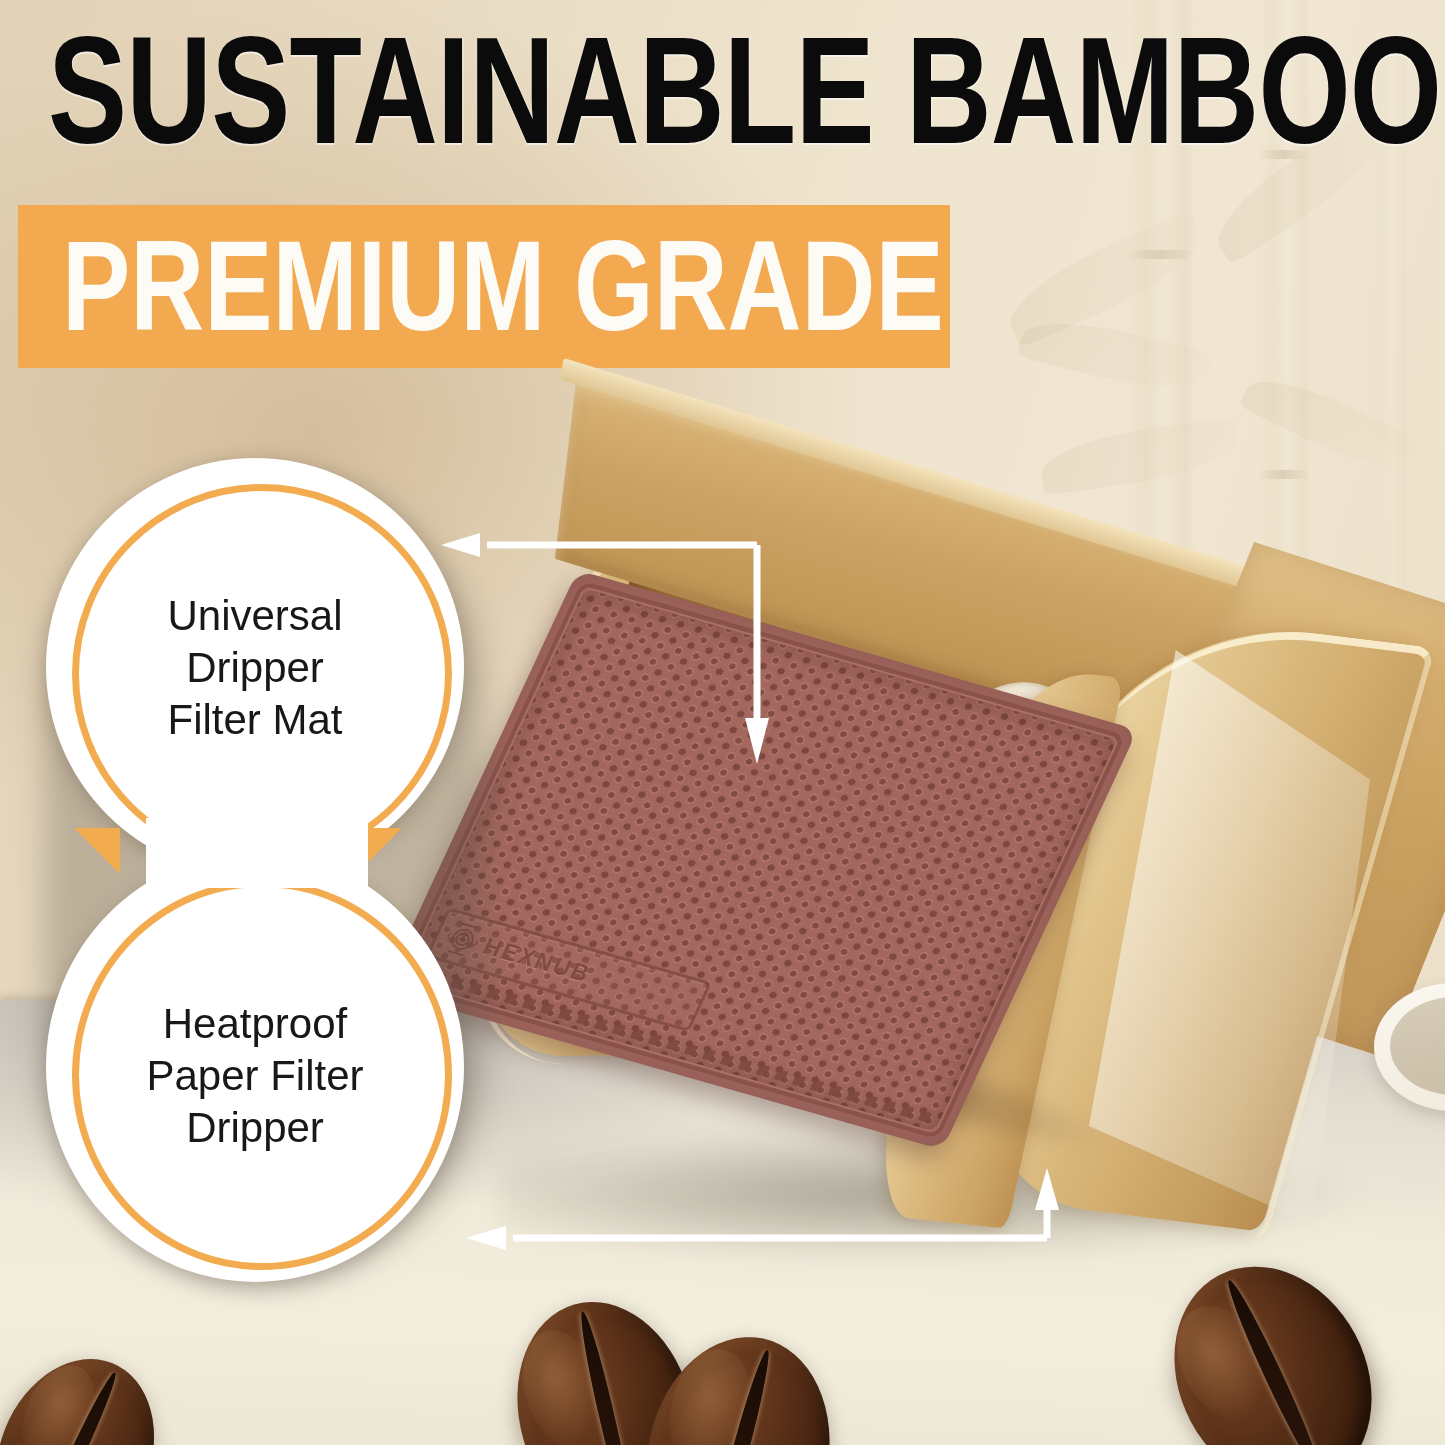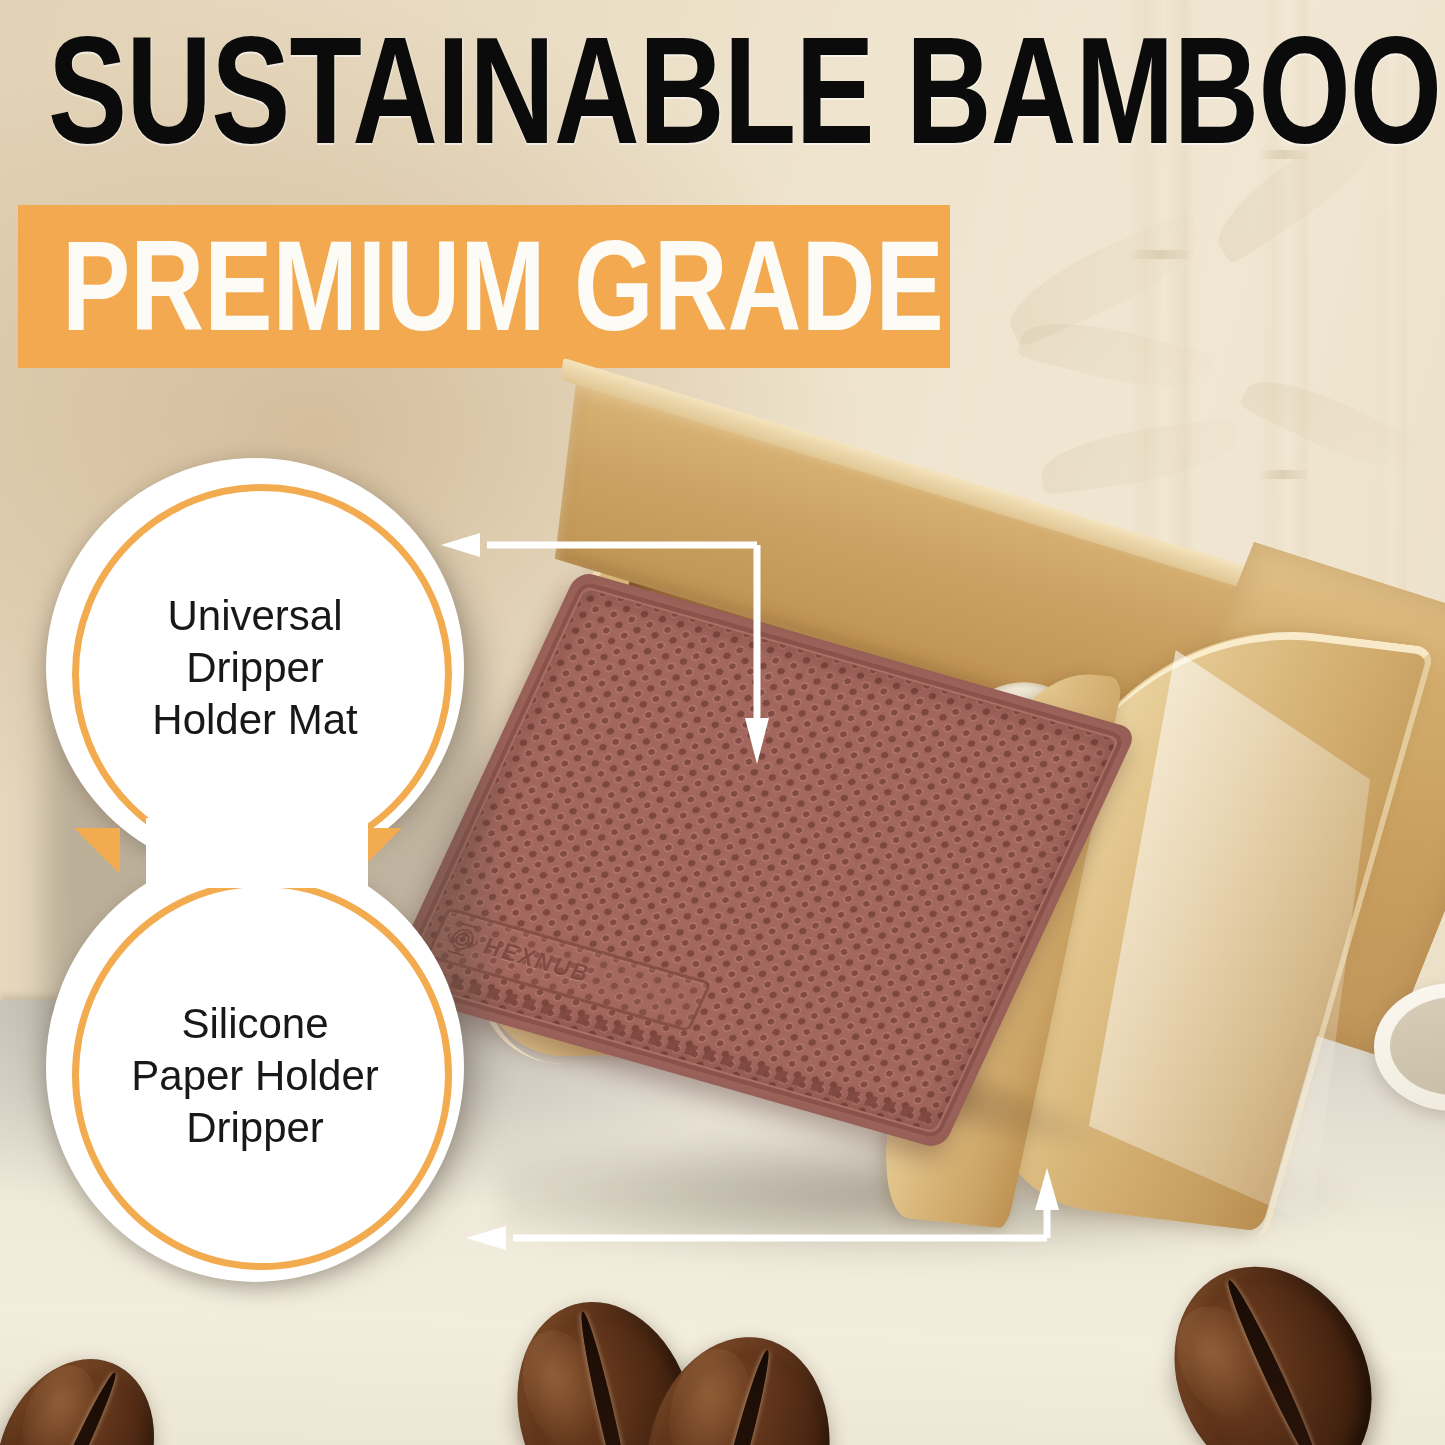--- a/index.html
+++ b/index.html
@@ -409,26 +409,26 @@
     <div class="bub-ring ring-top"></div>
     <div class="bub-ring ring-bot"></div>
 
     <div class="pinch pinch-l"></div>
     <div class="pinch pinch-r"></div>
     <div class="pinch-cover"></div>
 
     <div class="bub-text txt-top">
       <div>Universal</div>
       <div>Dripper</div>
-      <div>Holder Mat</div>
+      <div>Filter Mat</div>
     </div>
 
     <div class="bub-text txt-bot">
-      <div>Silicone</div>
-      <div>Paper Holder</div>
+      <div>Heatproof</div>
+      <div>Paper Filter</div>
       <div>Dripper</div>
     </div>
   </div>
 
   <svg class="arrow-svg" viewBox="0 0 1445 1445">
     <g fill="#ffffff" stroke="#ffffff" stroke-width="7" stroke-linejoin="miter">
 
       <path d="M 757 545 L 757 725" fill="none"></path>
       <path d="M 757 545 L 487 545" fill="none"></path>
       <polygon points="745,718 769,718 757,764" stroke="none"></polygon>

